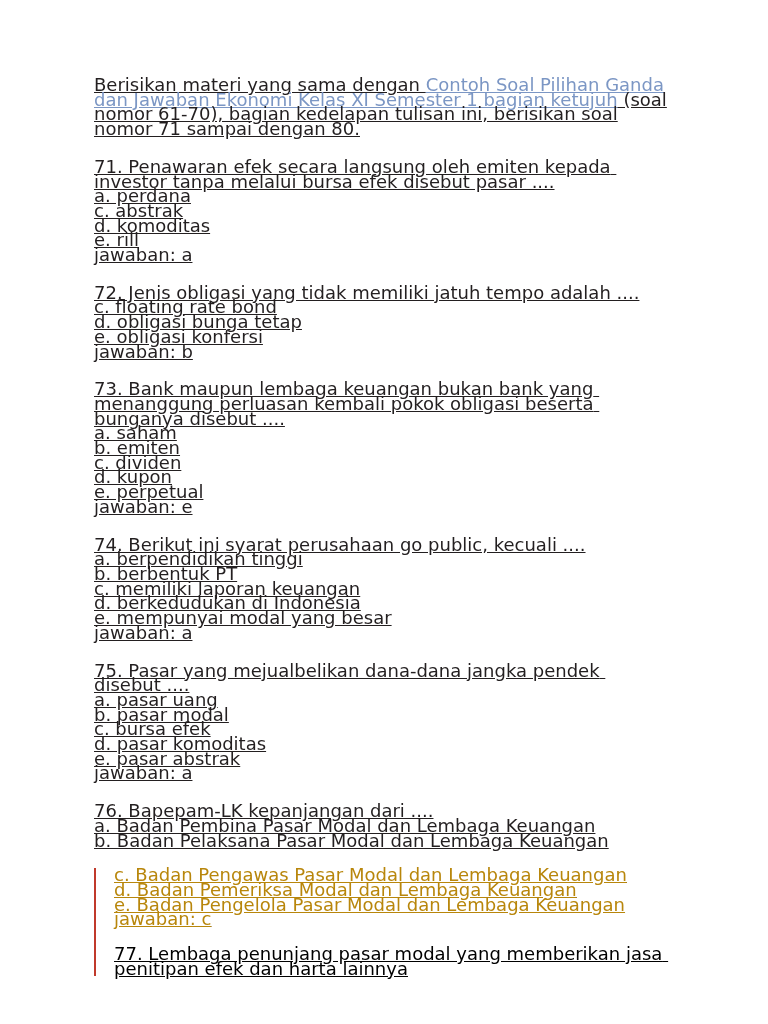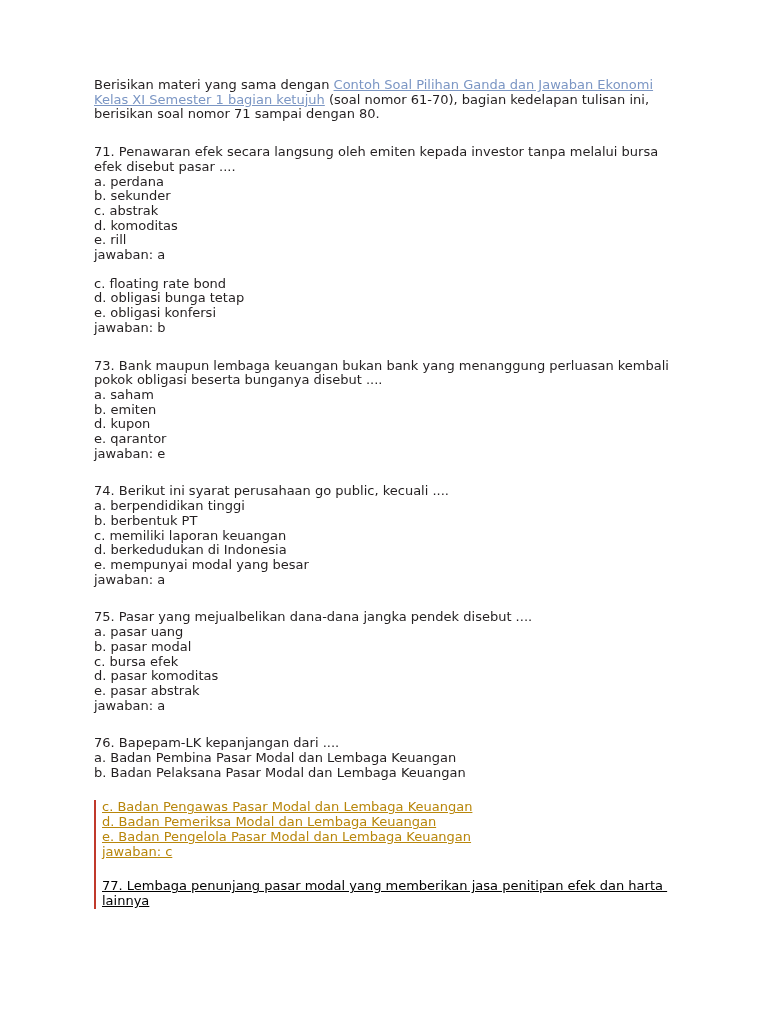--- a/index.html
+++ b/index.html
@@ -14,42 +14,43 @@
     color: #231f20;
   }
   .page {
     position: relative;
     width: 768px;
     height: 1024px;
     box-sizing: border-box;
     padding: 78px 96px 0 94px;
   }
   .doc {
-    font-size: 13px;
+    font-size: 18px;
     line-height: 14.7px;
     color: #231f20;
+    text-decoration: underline;
   }
   p.block {
     margin: 0 0 14px 0;
   }
   .link {
     color: #7b96c4;
     text-decoration: underline;
   }
   .qblock {
     margin: 0 0 14px 0;
   }
   .qtext {
     white-space: pre-wrap;
     margin-top: 23px;
   }
   .highlight-box {
     margin-top: 20px;
     border-left: 2px solid #c0392b;
-    padding-left: 6px;
+    padding-left: 18px;
   }
   .hl-line {
     color: #b8860b;
     text-decoration: underline;
     white-space: pre-wrap;
   }
   .hl-line.red {
     color: #000000;
   }
   .gap {
@@ -60,40 +61,41 @@
 <body>
 
 <div class="page">
   <div class="doc">
 
     <p class="block"><span>Berisikan materi yang sama dengan </span><a class="link" href="#">Contoh Soal Pilihan Ganda dan Jawaban Ekonomi Kelas XI Semester 1 bagian ketujuh</a><span> (soal nomor 61-70), bagian kedelapan tulisan ini, berisikan soal nomor 71 sampai dengan 80.</span></p>
 
     <div class="qblock">
       <div class="qtext">71. Penawaran efek secara langsung oleh emiten kepada investor tanpa melalui bursa efek disebut pasar ....</div>
       <div>a. perdana</div>
-      <div>b. sekunder</div>
       <div>c. abstrak</div>
       <div>d. komoditas</div>
       <div>e. rill</div>
       <div>jawaban: a</div>
     </div>
 
     <div class="qblock">
+      <div class="qtext">72. Jenis obligasi yang tidak memiliki jatuh tempo adalah ....</div>
       <div>c. floating rate bond</div>
       <div>d. obligasi bunga tetap</div>
       <div>e. obligasi konfersi</div>
       <div>jawaban: b</div>
     </div>
 
     <div class="qblock">
       <div class="qtext">73. Bank maupun lembaga keuangan bukan bank yang menanggung perluasan kembali pokok obligasi beserta bunganya disebut ....</div>
       <div>a. saham</div>
       <div>b. emiten</div>
+      <div>c. dividen</div>
       <div>d. kupon</div>
-      <div>e. qarantor</div>
+      <div>e. perpetual</div>
       <div>jawaban: e</div>
     </div>
 
     <div class="qblock">
       <div class="qtext">74. Berikut ini syarat perusahaan go public, kecuali ....</div>
       <div>a. berpendidikan tinggi</div>
       <div>b. berbentuk PT</div>
       <div>c. memiliki laporan keuangan</div>
       <div>d. berkedudukan di Indonesia</div>
       <div>e. mempunyai modal yang besar</div>

